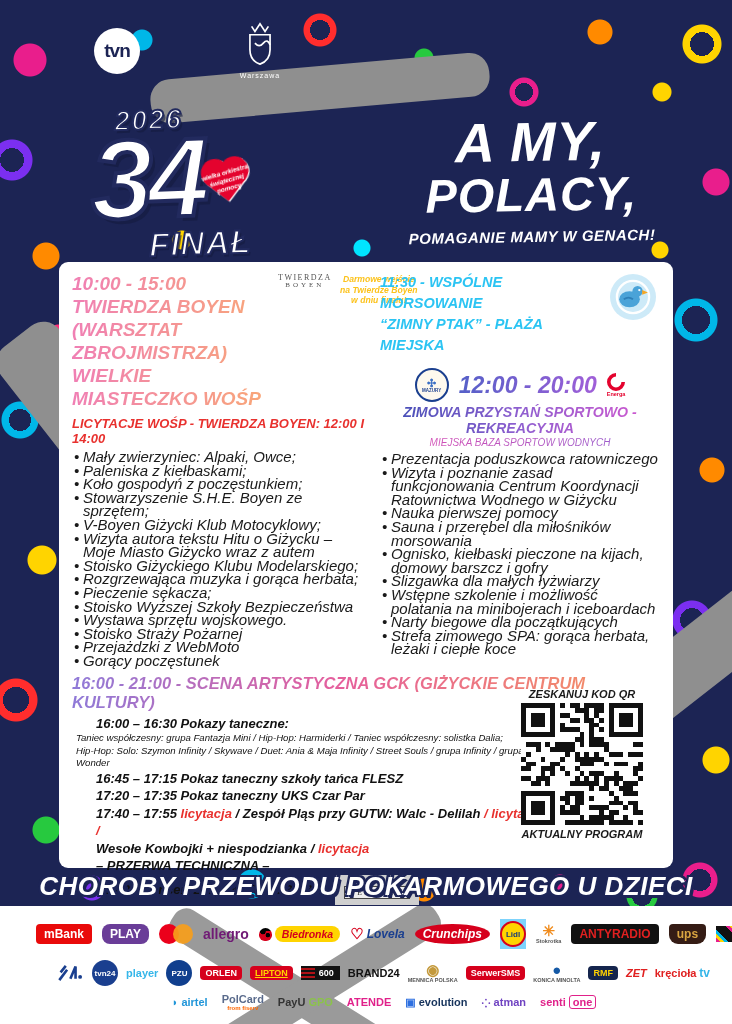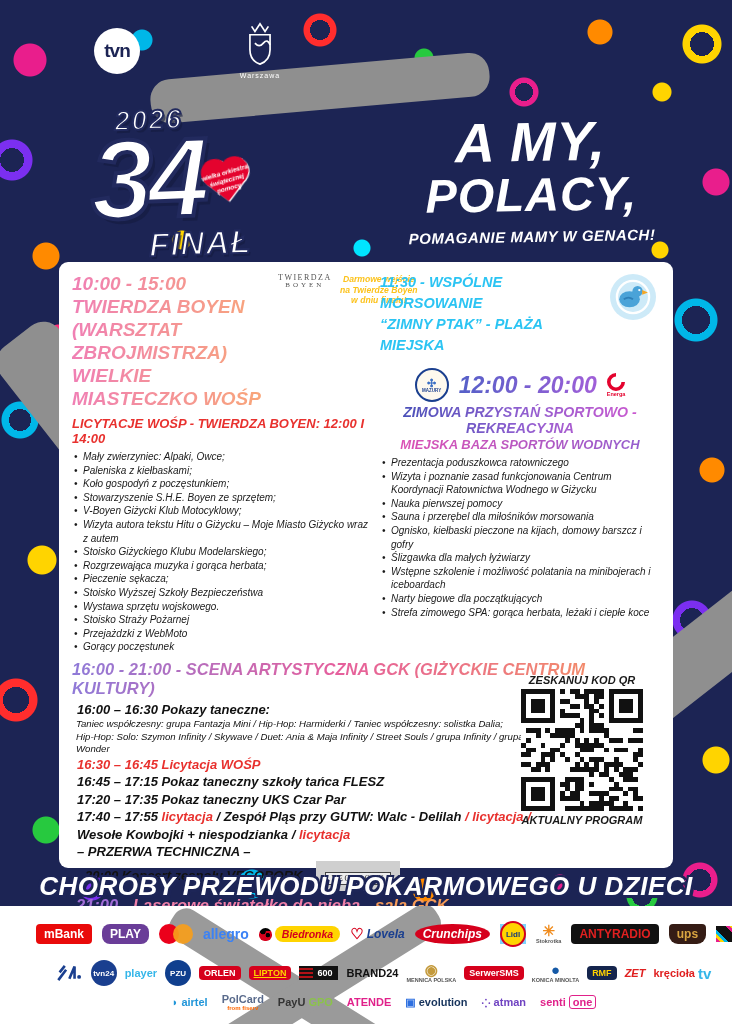--- a/index.html
+++ b/index.html
@@ -78,45 +78,45 @@
   .col-r{flex:1;min-width:0;}
   .grad1{background:linear-gradient(90deg,#f07fb4,#f9a876);-webkit-background-clip:text;background-clip:text;color:transparent;}
   .b-head{display:flex;gap:6px;}
   .b-titles{font-style:italic;font-weight:bold;font-size:19px;line-height:23px;width:200px;flex:none;}
   .b-side{display:flex;gap:5px;align-items:flex-start;padding-top:2px;}
   .tb-logo{font-family:"Liberation Serif",serif;color:#555;text-align:center;line-height:1.05;flex:none;}
   .tb-logo .l1{font-size:8px;letter-spacing:1.5px;}
   .tb-logo .l2{font-size:7px;letter-spacing:3px;}
   .note{width:84px;color:#fcc21b;font-size:8.6px;font-style:italic;font-weight:bold;line-height:1.25;text-align:center;}
   .auction-h{color:#e8312e;font-style:italic;font-weight:bold;font-size:13px;margin-top:6px;}
-  ul.blist{list-style:none;margin:4px 0 0;padding:0;font-style:italic;font-size:10px;line-height:13.6px;}
+  ul.blist{list-style:none;margin:4px 0 0;padding:0;font-style:italic;font-size:15px;line-height:13.6px;}
   ul.blist li{position:relative;padding-left:11px;margin:0;}
   ul.blist li::before{content:"•";position:absolute;left:2px;top:0;}
   .mors{position:relative;color:#2bc4f3;font-style:italic;font-weight:bold;font-size:14.5px;line-height:21px;}
   .mors .txt{width:218px;}
   .mors .j{text-align:justify;text-align-last:justify;}
   .bird{position:absolute;right:4px;top:2px;}
   .prz-head{display:flex;align-items:center;justify-content:center;gap:10px;margin-top:12px;}
   .prz-time{font-style:italic;font-weight:bold;font-size:23px;
     background:linear-gradient(90deg,#5560c8,#a05fd8);-webkit-background-clip:text;background-clip:text;color:transparent;}
   .mazury{width:30px;height:30px;border-radius:50%;border:2px solid #1a3f8f;display:flex;flex-direction:column;
     align-items:center;justify-content:center;font-size:4.5px;color:#1a3f8f;font-weight:bold;background:#fdf9ee;}
   .mazury .star{font-size:11px;color:#3a6fc4;line-height:10px;}
   .energa{display:flex;flex-direction:column;align-items:center;font-size:5.5px;color:#e4032e;font-weight:bold;}
   .prz-title{font-style:italic;font-weight:bold;font-size:14.2px;text-align:center;margin-top:2px;
     background:linear-gradient(90deg,#3d4db4,#8f5fd0,#d557cf);-webkit-background-clip:text;background-clip:text;color:transparent;}
-  .prz-sub{font-style:italic;font-weight:bold;font-size:13px;text-align:center;margin-top:1px;
+  .prz-sub{font-style:italic;font-weight:normal;font-size:10px;text-align:center;margin-top:1px;
     background:linear-gradient(90deg,#e14fb2,#8f5fd0);-webkit-background-clip:text;background-clip:text;color:transparent;}
   .scena{position:relative;margin-top:6px;}
   .scena-h{font-style:italic;font-weight:bold;font-size:16.5px;
     background:linear-gradient(90deg,#8f7ad8 0%,#e55f9d 45%,#f6975d 100%);
     -webkit-background-clip:text;background-clip:text;color:transparent;}
   .scena-rows{width:474px;margin-top:3px;}
   .sch{font-style:italic;}
-  .sch-bold{font-weight:bold;font-size:13px;line-height:17.5px;margin-left:5px;}
+  .sch-bold{font-weight:bold;font-size:13px;line-height:17.5px;margin-left:24px;}
   .sch-small{font-size:9.6px;line-height:12.5px;color:#222;margin-left:4px;}
   .seg-k{color:#111;}
   .seg-r{color:#e8312e;}
   .lastrow{display:flex;align-items:center;gap:14px;margin-left:8px;}
   .vego{background:#cfcfcf;padding:6px 9px;display:inline-block;}
   .vego span{display:inline-block;border:1px solid #444;background:#eee;color:#222;
     font-family:"Liberation Serif",serif;font-size:7.5px;letter-spacing:1.5px;padding:1px 5px;}
   .qr-block{position:absolute;right:2px;top:14px;width:152px;text-align:center;z-index:1;}
   .qr-block .qt{font-style:italic;font-weight:bold;font-size:11px;}
   .qr-block svg{display:block;margin:3px auto;background:#fff;}
@@ -154,21 +154,21 @@
   .sp{display:inline-flex;align-items:center;gap:3px;font-weight:bold;white-space:nowrap;}
   .sp-badge{padding:3px 8px;border-radius:4px;font-size:12px;}
   .sp-row2 .sp-badge{font-size:9px;padding:2px 5px;}
   .sp-circle{width:28px;height:28px;border-radius:50%;justify-content:center;font-size:9px;}
   .sp-row2 .sp-circle{width:26px;height:26px;font-size:8px;}
   .sp-text{font-size:14px;}
   .sp-row2 .sp-text,.sp-row3 .sp-text{font-size:11px;}
   .mc i{display:inline-block;width:20px;height:20px;border-radius:50%;}
   .mc .mc1{background:#eb001b;}
   .mc .mc2{background:#f79e1b;margin-left:-9px;opacity:.92;}
-  .lidl{width:30px;height:20px;background:#7dd3fc;display:flex;align-items:center;justify-content:flex-start;}
+  .lidl{width:30px;height:30px;background:#7dd3fc;display:flex;align-items:center;justify-content:flex-start;}
   .lidl i{width:22px;height:22px;border-radius:50%;background:#ffd400;border:2.5px solid #d6001c;
     display:flex;align-items:center;justify-content:center;font-style:normal;font-size:8px;color:#163a7a;font-weight:bold;}
   .lady{width:13px;height:13px;border-radius:50% 50% 45% 45%;
     background:radial-gradient(circle at 30% 28%,#000 0 2.5px,transparent 3px),
                radial-gradient(circle at 68% 55%,#000 0 2px,transparent 2.5px),
                linear-gradient(180deg,#000 0 3px,#d6001c 3px);}
   .pill{background:#ffd400;color:#d6001c;border-radius:9px;padding:2px 7px;font-size:10.5px;font-style:italic;}
   .lovela .hrt{color:#d6001c;font-size:15px;line-height:12px;}
   .lovela .lv{color:#1a3f8f;font-style:italic;font-size:12px;}
   .icap{flex-direction:column;gap:0;font-size:5.5px;color:#555;line-height:1.1;text-align:center;}
@@ -307,21 +307,20 @@
           </ul>
       </div>
     </div>
 
     <div class="scena">
       <div class="scena-h">16:00 - 21:00 - SCENA ARTYSTYCZNA GCK (GIŻYCKIE CENTRUM KULTURY)</div>
       <div class="scena-rows">
           <div class="sch sch-bold"><span class="seg-k">16:00 – 16:30 Pokazy taneczne:</span></div>
           <div class="sch sch-small"><span class="seg-k">Taniec współczesny: grupa Fantazja Mini / Hip-Hop: Harmiderki / Taniec współczesny: solistka Dalia;</span></div>
           <div class="sch sch-small"><span class="seg-k">Hip-Hop: Solo: Szymon Infinity / Skywave / Duet: Ania &amp; Maja Infinity / Street Souls / grupa Infinity / grupa Wonder</span></div>
-          <div class="sch sch-bold"><span class="seg-r">16:30 – 16:45 Licytacja WOŚP</span></div>
           <div class="sch sch-bold"><span class="seg-k">16:45 – 17:15 Pokaz taneczny szkoły tańca FLESZ</span></div>
           <div class="sch sch-bold"><span class="seg-k">17:20 – 17:35 Pokaz taneczny UKS Czar Par</span></div>
           <div class="sch sch-bold"><span class="seg-k">17:40 – 17:55 </span><span class="seg-r">licytacja</span><span class="seg-k"> / Zespół Pląs przy GUTW: Walc - Delilah </span><span class="seg-r">/ licytacja /</span></div>
           <div class="sch sch-bold"><span class="seg-k">Wesołe Kowbojki + niespodzianka / </span><span class="seg-r">licytacja</span></div>
           <div class="sch sch-bold"><span class="seg-k">– PRZERWA TECHNICZNA –</span></div>
         </div>
       <div class="lastrow">
         <span class="sch sch-bold seg-k">20:00 Koncert zespołu VEGOBORK</span>
         <span class="vego"><span>VEGOBORK</span></span>
       </div>
@@ -668,21 +667,21 @@
   <div class="footer">
     <div class="fx fx1"></div>
     <div class="fx fx2"></div>
     <div class="sp-row sp-row1">
         <span class="sp sp-badge" style="background: rgb(233, 10, 10); color: rgb(255, 255, 255);">mBank</span>
         <span class="sp sp-badge" style="background: rgb(106, 61, 152); color: rgb(255, 255, 255); border-radius: 8px;">PLAY</span>
         <span class="sp mc">
           <i class="mc1"></i>
           <i class="mc2"></i>
         </span>
-        <span class="sp sp-text" style="color: #3b82f6;">allegro</span>
+        <span class="sp sp-text" style="color: #701a75;">allegro</span>
         <span class="sp">
           <span class="lady"></span>
           <span class="pill">Biedronka</span>
         </span>
         <span class="sp lovela">
           <span class="hrt">♡</span>
           <span class="lv">Lovela</span>
         </span>
         <span class="sp sp-badge" style="background: rgb(214, 0, 28); color: rgb(255, 255, 255); border-radius: 50%; font-style: italic;">Crunchips</span>
         <span class="sp lidl">
@@ -716,21 +715,21 @@
         </span>
         <span class="sp sp-badge" style="background: rgb(214, 0, 28); color: rgb(255, 255, 255);">SerwerSMS</span>
         <span class="sp icap">
           <span class="ic" style="color: rgb(21, 89, 166);">●</span>
           <span>KONICA MINOLTA</span>
         </span>
         <span class="sp sp-badge" style="background: rgb(21, 37, 77); color: rgb(255, 210, 0);">RMF</span>
         <span class="sp sp-text" style="color: rgb(224, 32, 32); font-style: italic;">ZET</span>
         <span class="sp two">
           <span style="color: rgb(224, 32, 32); font-size: 11px;">kręcioła</span>
-          <span class="b2" style="color: rgb(53, 182, 233); font-size: 15px;">tv</span>
+          <span class="b2" style="color: rgb(53, 182, 233); font-size: 12px;">tv</span>
         </span>
       </div>
     <div class="sp-row sp-row3">
         <span class="sp two">
           <span style="color: rgb(33, 150, 217); font-size: 11px;">◗</span>
           <span class="b2" style="color: rgb(33, 150, 217); font-size: 11px;">airtel</span>
         </span>
         <span class="sp two stack">
           <span style="color: rgb(90, 107, 140); font-size: 11px;">PolCard</span>
           <span class="b2" style="color: rgb(255, 102, 0);">from fiserv</span>

